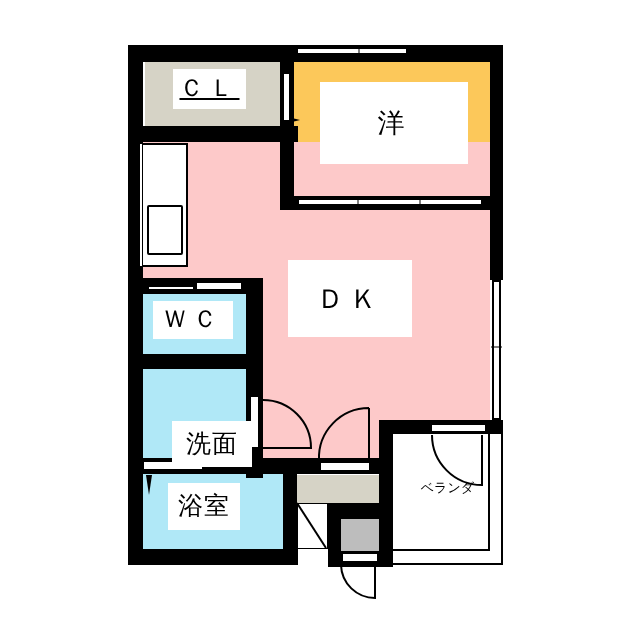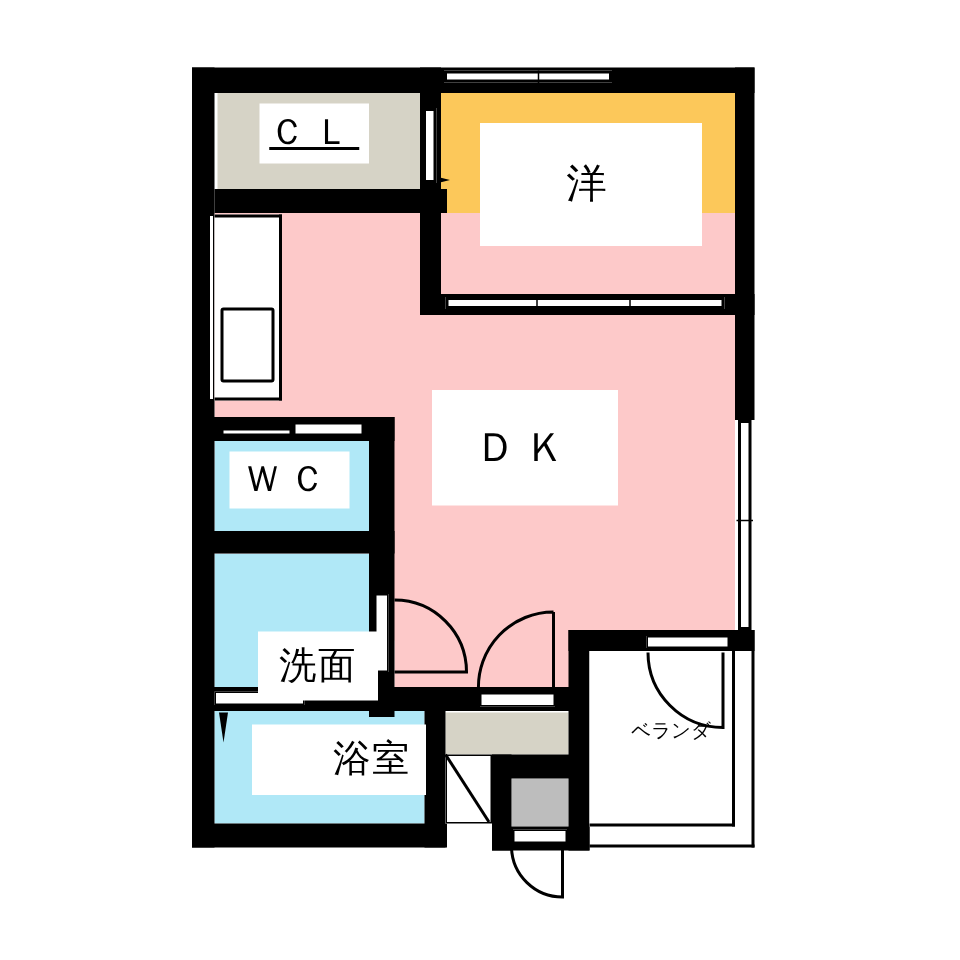--- a/index.html
+++ b/index.html
@@ -86,18 +86,18 @@
 </div>
 <div class="lbl" style="left:288px;top:260px;width:124px;height:77px;font-size:27px;">
   <span>ＤＫ</span>
 </div>
 <div class="lbl" style="left:153px;top:301px;width:80px;height:38px;font-size:24px;">
   <span>ＷＣ</span>
 </div>
 <div class="lbl" style="left:172px;top:386px;width:80px;height:46px;font-size:25px;letter-spacing:1px;margin-top:35px;">
   <span>洗面</span>
 </div>
-<div class="lbl" style="left:168px;top:483px;width:72px;height:47px;font-size:25px;letter-spacing:1px;padding-left:44px;">
+<div class="lbl" style="left:168px;top:483px;width:72px;height:47px;font-size:25px;letter-spacing:1px;">
   <span>浴室</span>
 </div>
 <div class="lbl" style="left:392px;top:478px;width:82px;height:20px;font-size:13px;letter-spacing:0;background:transparent;align-items:flex-end;">
   <span>ベランダ</span>
 </div>
 
 </body></html>

